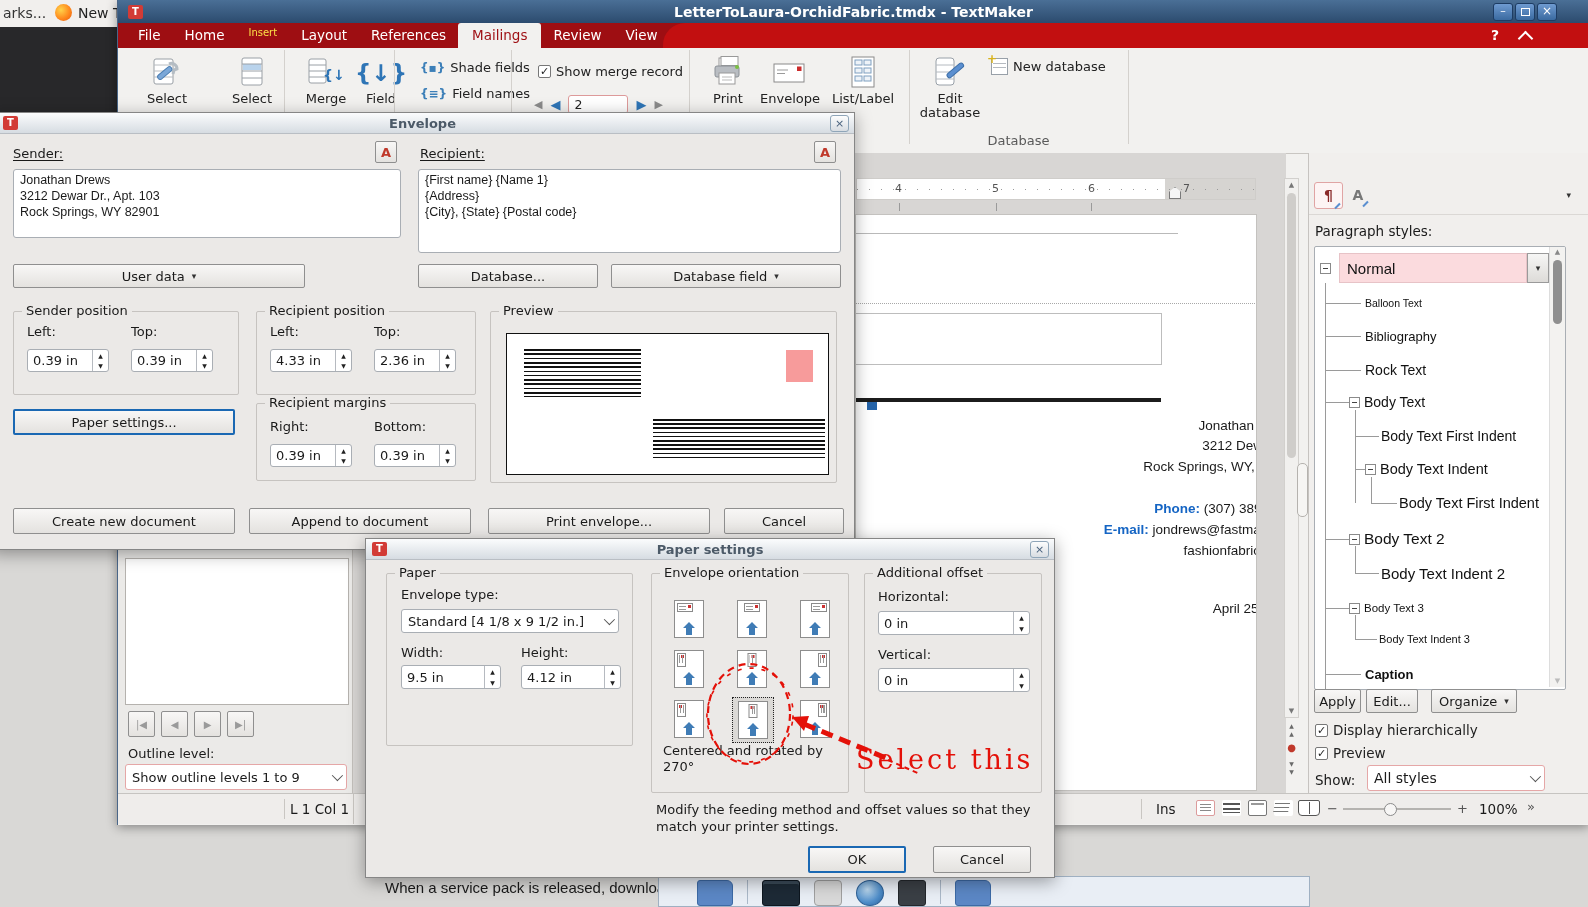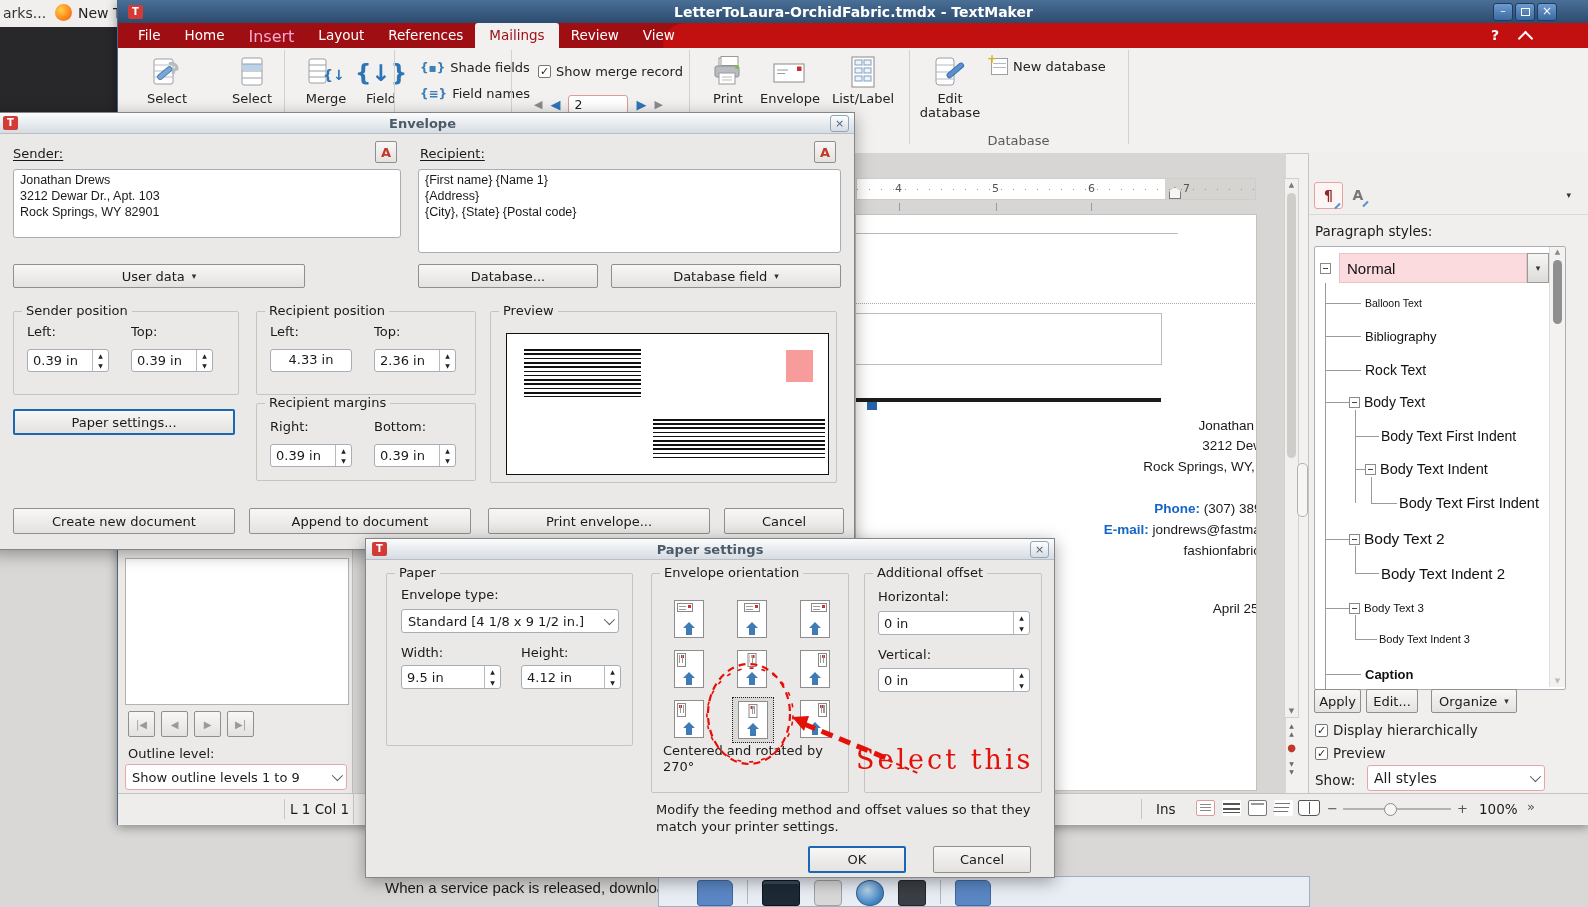--- a/index.html
+++ b/index.html
@@ -96,21 +96,21 @@
         <i style="position:absolute;left:5px;top:4px;width:7px;height:6px;border:1.5px solid #fff;"></i>
       </span>
     <span class="abs" style="right:32px;top:3px;width:18px;height:16px;background:linear-gradient(#6f9bd1,#3a6aa0);border:1px solid #1d3c63;border-radius:3px;color:#fff;text-align:center;line-height:14px;font-size:12px;">×</span>
   </div>
 
   <div class="abs" style="left:0;top:23px;right:0;height:25px;background:#9e0e12;">
     <div class="abs" style="left:545px;top:0;right:0;height:25px;background:#c20f10;border-radius:22px 0 0 0;"></div>
     <div class="abs" style="left:8px;top:0;height:25px;display:flex;">
       <span class="nw" style="padding:4px 12px;color:#fff;font-size:13.5px;">File</span>
       <span class="nw" style="padding:4px 12px;color:#fff;font-size:13.5px;">Home</span>
-      <span class="nw" style="padding:4px 12px;color:#f9a8d4;font-size:16px;">Insert</span>
+      <span class="nw" style="padding:4px 12px;color:#fde047;font-size:10px;">Insert</span>
       <span class="nw" style="padding:4px 12px;color:#fff;font-size:13.5px;">Layout</span>
       <span class="nw" style="padding:4px 12px;color:#fff;font-size:13.5px;">References</span>
       <span class="nw" style="padding:4px 14px;background:#f2f1ef;color:#9e0e12;font-size:13.5px;border-radius:3px 3px 0 0;">Mailings</span>
       <span class="nw" style="padding:4px 12px;color:#fff;font-size:13.5px;">Review</span>
       <span class="nw" style="padding:4px 12px;color:#fff;font-size:13.5px;">View</span>
     </div>
     <span class="abs" style="right:90px;top:4px;color:#fff;font-size:14px;font-weight:bold;">?</span>
     <span class="abs" style="right:58px;top:10px;width:9px;height:9px;border-left:2px solid #fff;border-top:2px solid #fff;transform:rotate(45deg);"></span>
   </div>
 
@@ -465,21 +465,21 @@
         <i>▲</i>
         <i>▼</i>
       </span>
     </div>
 
   <div class="gbox" style="left:265px;top:198px;width:220px;height:84px;">
     <span class="legend">Recipient position</span>
   </div>
   <span class="flabel" style="left:279px;top:211px;">Left:</span>
   <span class="flabel" style="left:383px;top:211px;">Top:</span>
-  <div class="spin" style="left:279px;top:236px;width:82px;height:23px;flex-direction:column;">
+  <div class="spin" style="left:279px;top:236px;width:82px;height:23px;">
       <span class="val">4.33 in</span>
       <span class="sb">
         <i>▲</i>
         <i>▼</i>
       </span>
     </div>
   <div class="spin" style="left:383px;top:236px;width:82px;height:23px;">
       <span class="val">2.36 in</span>
       <span class="sb">
         <i>▲</i>

